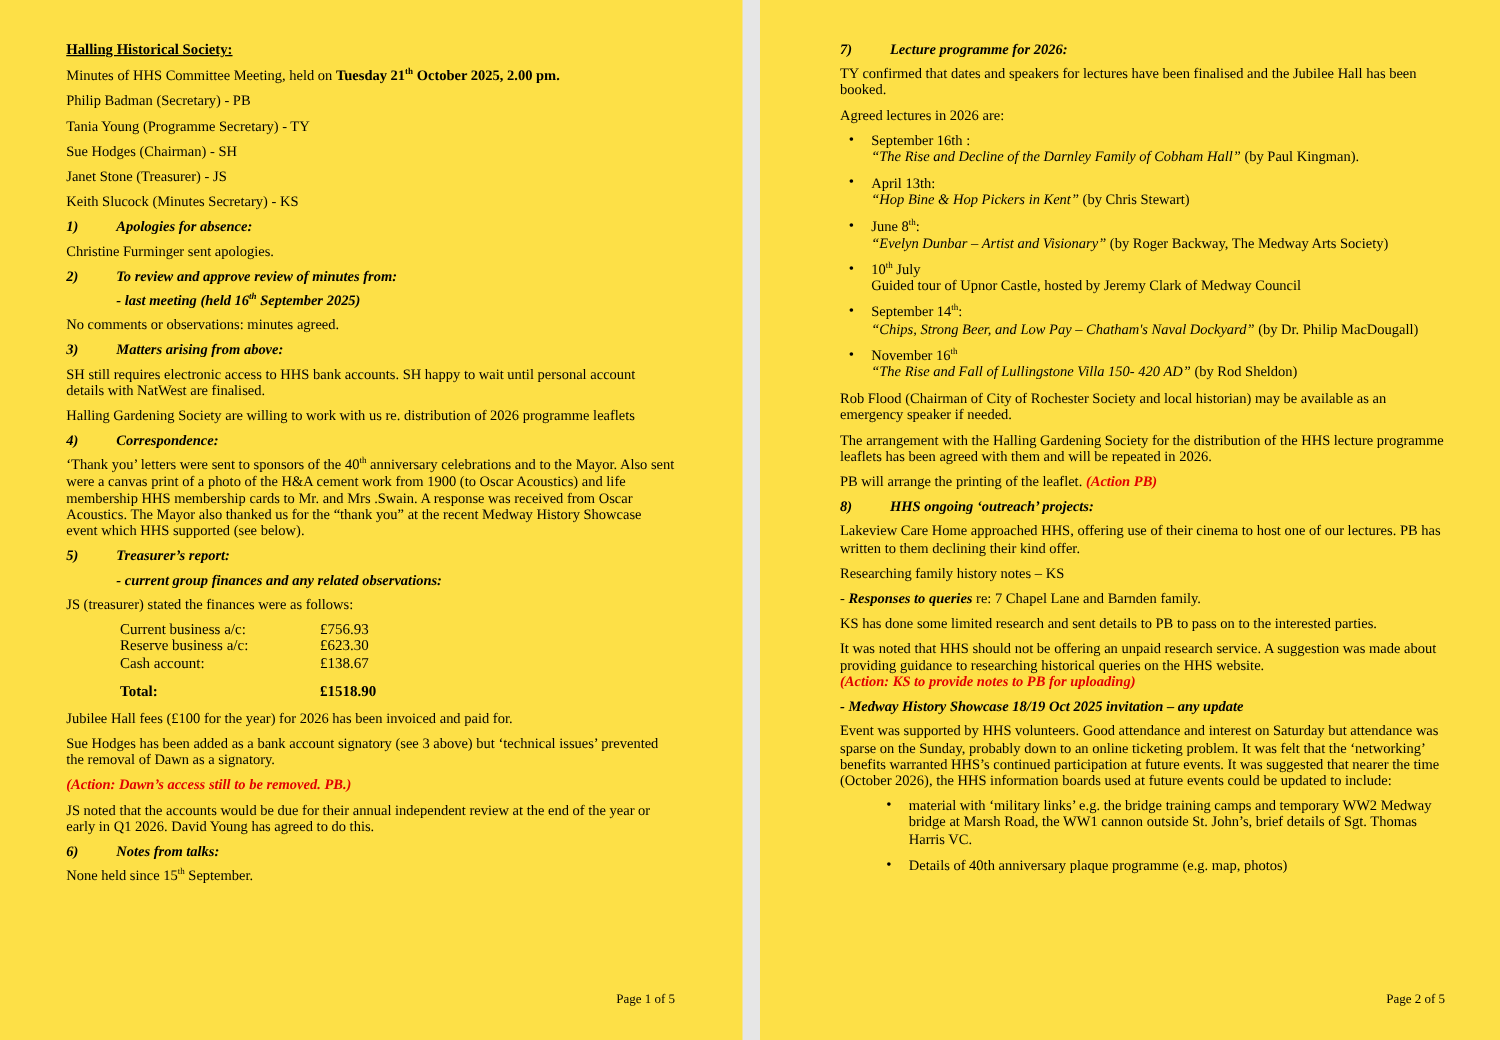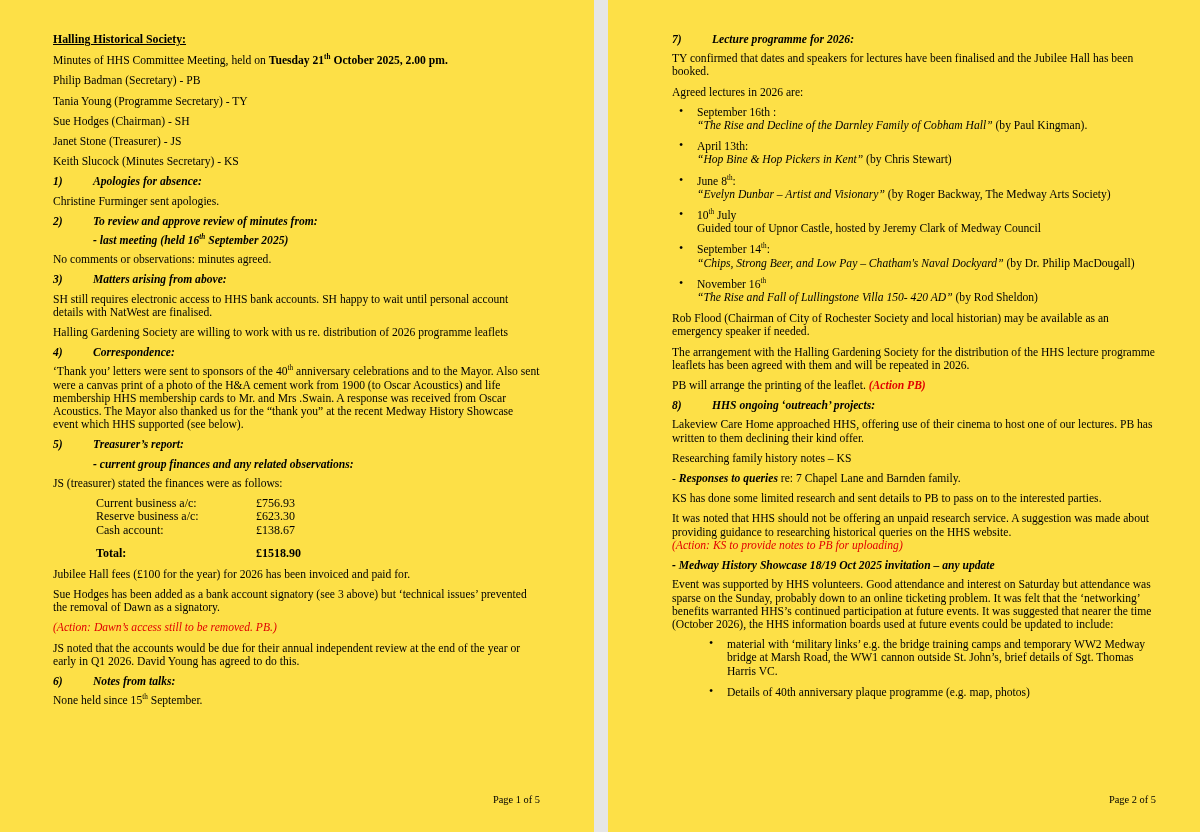--- a/index.html
+++ b/index.html
@@ -69,21 +69,21 @@
   .action {
     color: #e00000;
     font-weight: bold;
     font-style: italic;
   }
   .action-line {
     font-size: 11.6px;
     line-height: 13.2px;
     margin: 0 0 7px 0;
     color: #e00000;
-    font-weight: normal;
+    font-weight: bold;
     font-style: italic;
   }
 
   .finance {
     margin: 3px 0 7px 0;
     font-size: 11.6px;
     line-height: 13.4px;
     border-collapse: collapse;
   }
   .finance td { padding: 0; font-size: 12px; line-height: 13.4px; }

